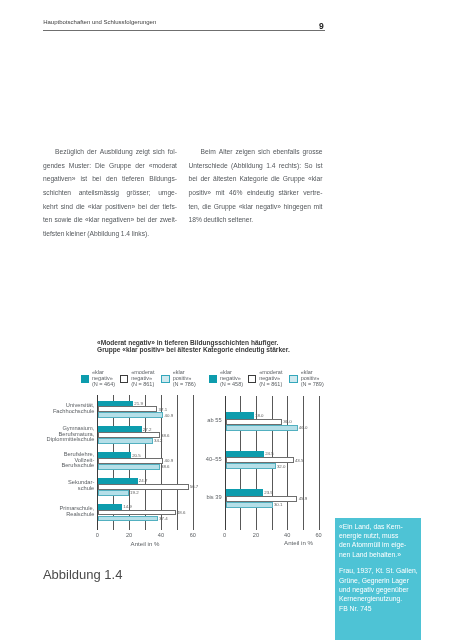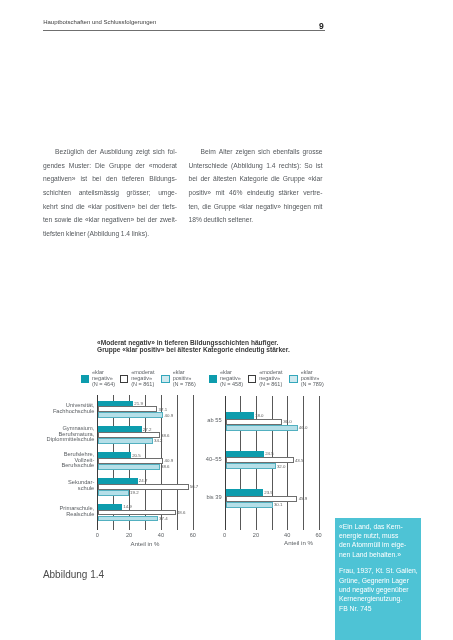--- a/index.html
+++ b/index.html
@@ -48,21 +48,21 @@
   .xtick{position:absolute;font-size:5.6px;color:#5a5e62;}
   .xtitle{position:absolute;font-size:6.1px;color:#5a5e62;white-space:nowrap;}
 
   
   .quote{position:absolute;left:334.5px;top:518px;width:86.5px;height:122px;
     background:#4ec3d5;color:#fff;box-sizing:border-box;padding:3.5px 2px 0 4.5px;
     font-size:6.8px;line-height:9.4px;}
   .quote .qline{white-space:nowrap;}
   .quote .q2{margin-top:7px;}
 
-  .figcaption{position:absolute;left:42.9px;top:571px;font-size:10px;color:#4a4a4a;
+  .figcaption{position:absolute;left:42.9px;top:571px;font-size:13px;color:#4a4a4a;
     line-height:7.3px;}
 </style>
 </head>
 <body>
 
 <div class="page">
 
   <div class="runhead">
     <div class="rh-text">Hauptbotschaften und Schlussfolgerungen</div>
     <div class="rh-page">9</div>

